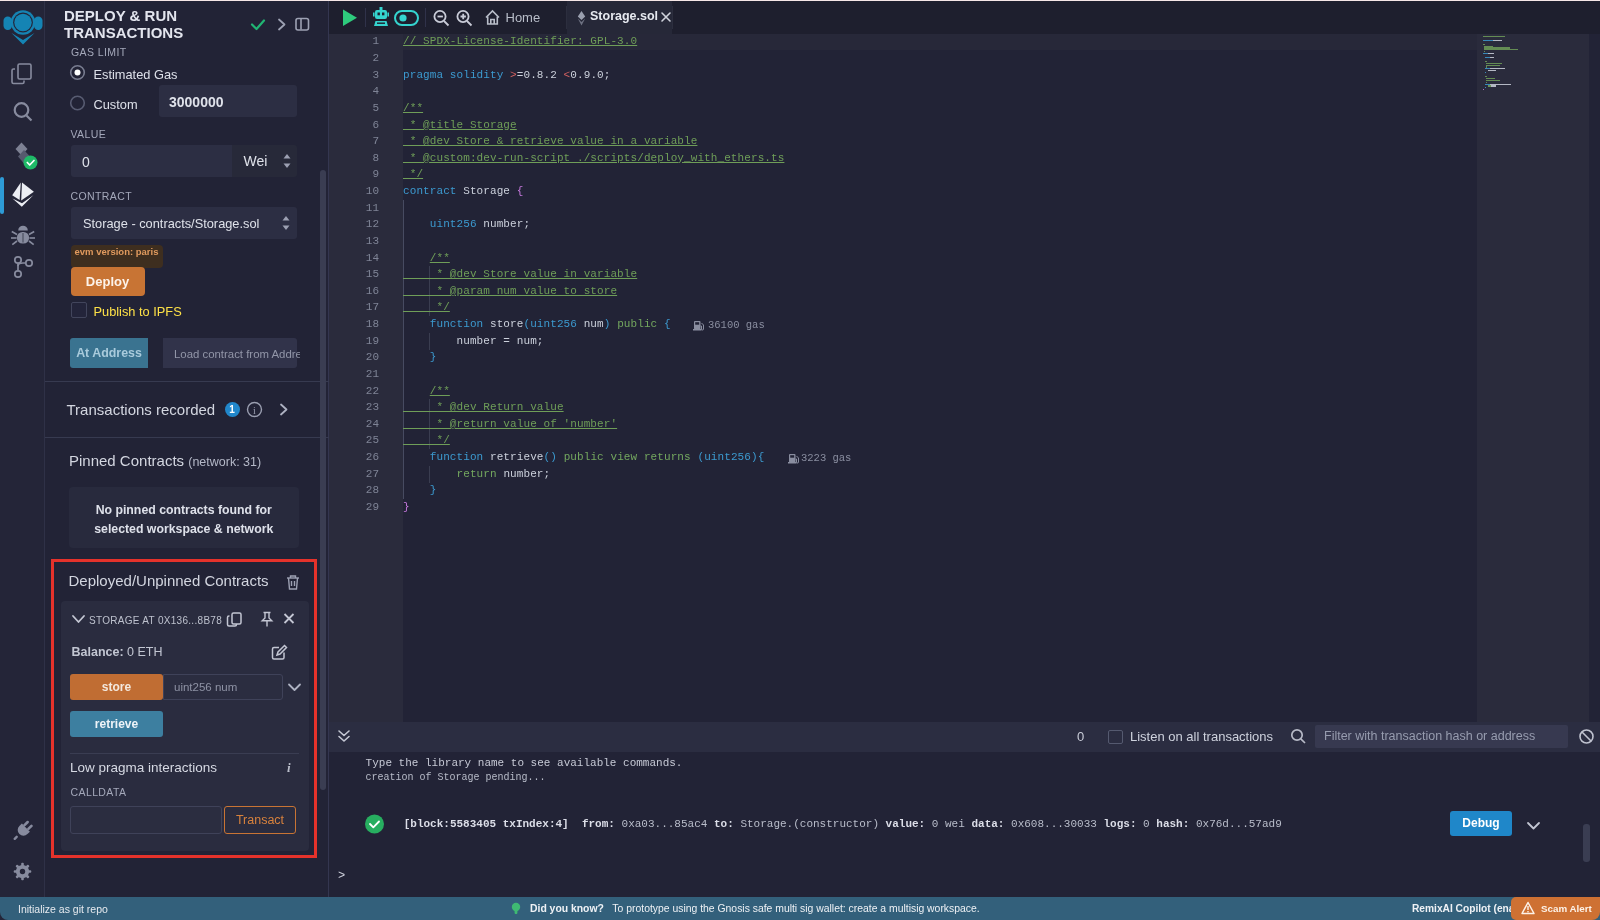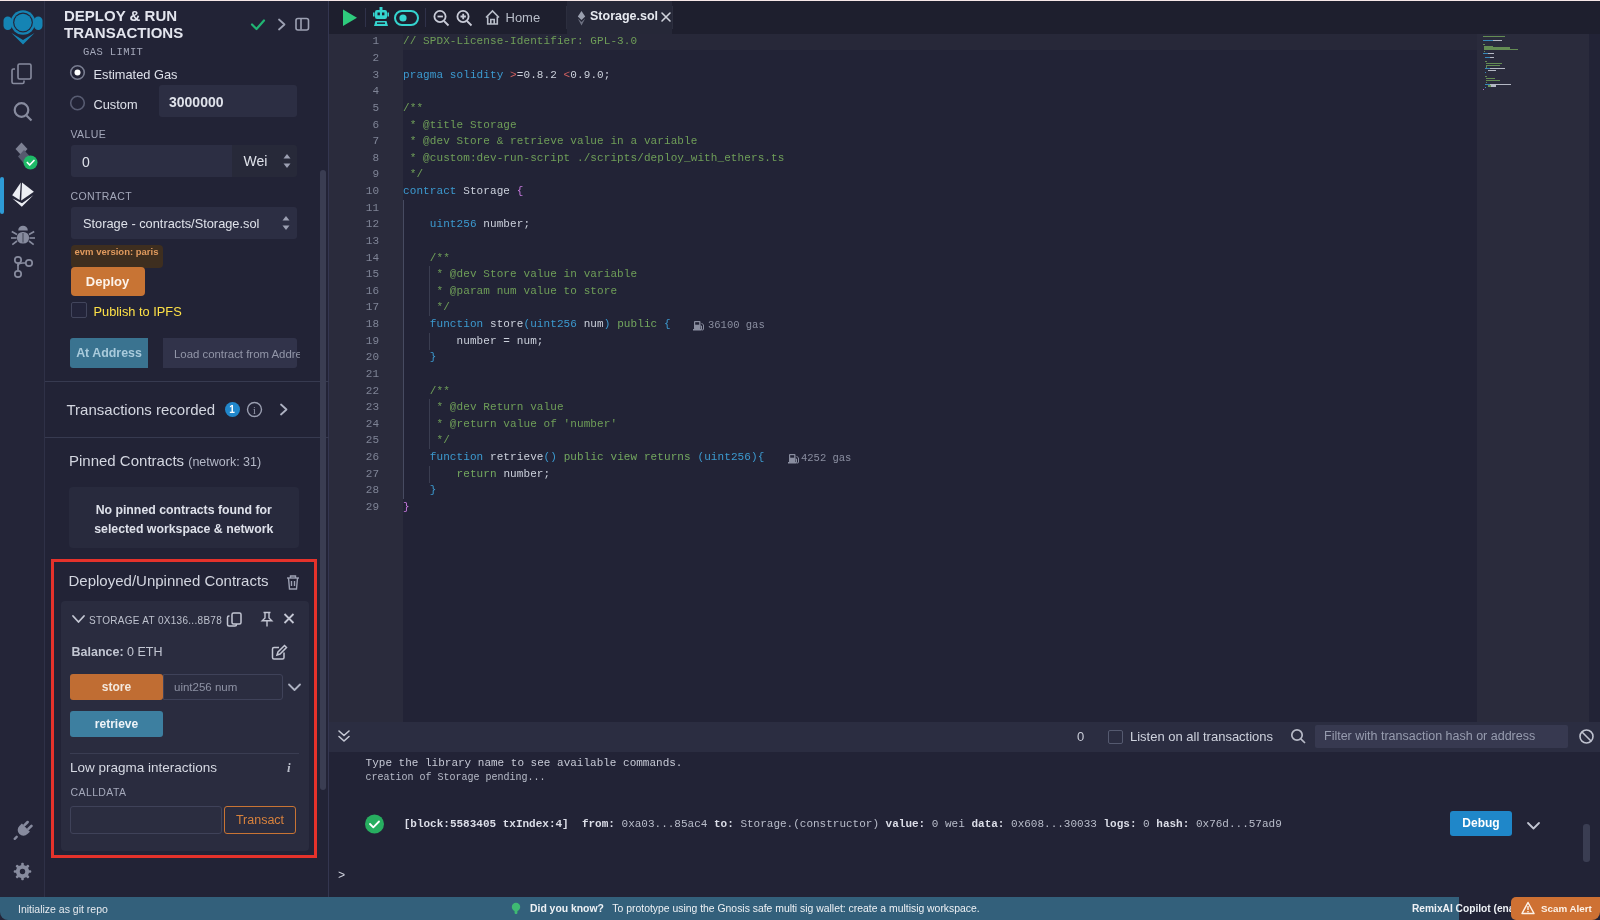--- a/index.html
+++ b/index.html
@@ -3,21 +3,21 @@
 <meta charset="utf-8">
 <style>
   * { margin:0; padding:0; box-sizing:border-box; }
   html,body { width:1600px; height:920px; overflow:hidden; background:#222336;
     font-family:"Liberation Sans", sans-serif; }
   .abs { position:absolute; }
   #stage { position:relative; width:1600px; height:920px; }
   .mono { font-family:"Liberation Mono", monospace; }
   .lbl { color:#a4a8ba; font-size:10.5px; letter-spacing:0.4px; }
   .inp { background:#2c2e43; border-radius:3px; }
-  .ck { color:#3c9ad0; } .cc { color:#6f9e58; } .cg { color:#74a85f; }
+  .ck { color:#3c9ad0; } .cc { color:#6f9e58;text-decoration:underline; } .cg { color:#74a85f; }
   .cr { color:#d16060; } .cm { color:#c678dd; }
   .mm { position:absolute; height:1.2px; opacity:0.85; }
 </style>
 </head>
 <body>
 <div id="stage">
 
   <div class="abs" id="iconbar" style="left:0;top:0;width:45px;height:920px;background:#242538;border-right:1px solid #2f3147;">
     <svg width="45" height="920" style="position:absolute;left:0;top:0;">
 
@@ -100,21 +100,21 @@
   </div>
 
   <div class="abs" id="sidepanel" style="left:45px;top:0;width:284px;height:920px;background:#222336;border-right:1px solid #343650;">
     <div class="abs" style="left:19px;top:8px;font-size:15px;font-weight:bold;color:#e3e5ee;line-height:16.5px;">DEPLOY &amp; RUN<br>TRANSACTIONS</div>
     <svg class="abs" width="284" height="60" style="left:0;top:0;">
       <path d="M207 24.5 L211.5 29 L219 20.5" stroke="#21b573" stroke-width="2.2" fill="none" stroke-linecap="round" stroke-linejoin="round"></path>
       <path d="M234 19.5 L239.5 24.5 L234 29.5" stroke="#9da1b3" stroke-width="1.8" fill="none" stroke-linecap="round" stroke-linejoin="round"></path>
       <rect x="251" y="18.5" width="12.5" height="11.5" rx="2" stroke="#9da1b3" stroke-width="1.6" fill="none"></rect>
       <path d="M256 19 L256 29.5" stroke="#9da1b3" stroke-width="1.6"></path>
     </svg>
-    <div class="abs lbl" style="left:38px;top:46px;font-family:Liberation Mono, monospace;">GAS LIMIT</div>
+    <div class="abs lbl" style="left:26px;top:46px;">GAS LIMIT</div>
 
     <svg class="abs" width="284" height="60" style="left:0;top:60px;">
       <circle cx="32.5" cy="12.5" r="6.8" fill="none" stroke="#787c90" stroke-width="1.6"></circle>
       <circle cx="32.5" cy="12.5" r="3" fill="#ffffff"></circle>
       <circle cx="32.5" cy="43" r="6.8" fill="none" stroke="#585c72" stroke-width="1.6"></circle>
     </svg>
     <div class="abs" style="left:48.5px;top:66.5px;font-size:12.8px;color:#dde0e9;">Estimated Gas</div>
     <div class="abs" style="left:48.5px;top:97px;font-size:12.8px;color:#dde0e9;">Custom</div>
     <div class="abs inp" style="left:113.5px;top:85px;width:138px;height:32px;"></div>
     <div class="abs" style="left:124px;top:93.5px;font-size:14px;font-weight:600;color:#dfe2ea;">3000000</div>
@@ -330,21 +330,21 @@
       </svg>
     <div class="abs mono" style="left:379px;top:319px;font-size:10.5px;color:#8a8ea0;">36100 gas</div>
     <svg class="abs" width="12" height="12" style="left:459px;top:452px;">
         <g fill="#8a8ea0">
           <rect x="1" y="2" width="6.5" height="8.5" rx="1"></rect>
           <rect x="0" y="10" width="8.5" height="1.5"></rect>
           <path d="M8.5 4 l2 2 v4 a1 1 0 0 1 -2 0 v-3 h-1" stroke="#8a8ea0" stroke-width="1" fill="none"></path>
         </g>
         <rect x="2.2" y="3.2" width="4" height="2.5" fill="#222336"></rect>
       </svg>
-    <div class="abs mono" style="left:472px;top:452px;font-size:10.5px;color:#8a8ea0;">4252 gas</div>
+    <div class="abs mono" style="left:472px;top:452px;font-size:10.5px;color:#8a8ea0;">3223 gas</div>
 
     <div class="abs" style="left:1148px;top:34px;width:112px;height:688px;background:#2a2b3c;"></div>
     <div id="minimap">
       <div class="mm" style="left:1154px;top:36px;width:21.6px;background:#6f9e58;"></div>
       <div class="mm" style="left:1154px;top:39.8px;width:9.6px;background:#3c9ad0;"></div>
       <div class="mm" style="left:1163.6px;top:39.8px;width:9px;background:#ccd1dc;"></div>
       <div class="mm" style="left:1154px;top:43.6px;width:1.8px;background:#6f9e58;"></div>
       <div class="mm" style="left:1154.6px;top:45.5px;width:9.6px;background:#6f9e58;"></div>
       <div class="mm" style="left:1154.6px;top:47.4px;width:26.4px;background:#6f9e58;"></div>
       <div class="mm" style="left:1154.6px;top:49.3px;width:34.2px;background:#6f9e58;"></div>
@@ -401,21 +401,21 @@
     </svg>
     <div class="abs mono" style="left:74.7px;top:817.5px;font-size:11px;color:#b9bdca;"><b style="color:#dcdee8;">[block:5583405 txIndex:4]</b>&nbsp;&nbsp;<b style="color:#dcdee8;">from:</b> 0xa03...85ac4 <b style="color:#dcdee8;">to:</b> Storage.(constructor) <b style="color:#dcdee8;">value:</b> 0 wei <b style="color:#dcdee8;">data:</b> 0x608...30033 <b style="color:#dcdee8;">logs:</b> 0 <b style="color:#dcdee8;">hash:</b> 0x76d...57ad9</div>
     <div class="abs" style="left:1121px;top:811px;width:62px;height:25px;background:#1f87c9;border-radius:3px;text-align:center;line-height:25px;font-size:12px;font-weight:bold;color:#fff;">Debug</div>
     <svg class="abs" width="20" height="20" style="left:1195px;top:816px;">
       <path d="M4 7 L9.5 12.5 L15 7" stroke="#c2c5d2" stroke-width="1.8" fill="none" stroke-linecap="round" stroke-linejoin="round"></path>
     </svg>
     <div class="abs mono" style="left:9px;top:869px;font-size:12px;color:#d0d3de;">&gt;</div>
     <div class="abs" style="left:1254px;top:824px;width:7px;height:38px;background:#3a3d52;border-radius:3px;"></div>
   </div>
 
-  <div class="abs" id="statusbar" style="left:0;top:897px;width:1459px;height:23px;background:#33607b;border-bottom-left-radius:8px;padding-left:44px;">
+  <div class="abs" id="statusbar" style="left:0;top:897px;width:1600px;height:23px;background:#33607b;border-bottom-left-radius:8px;padding-left:44px;">
     <div class="abs" style="left:18px;top:6px;font-size:10.5px;color:#e6eaef;white-space:nowrap;">Initialize as git repo</div>
     <svg class="abs" width="16" height="18" style="left:510px;top:3px;">
       <circle cx="6" cy="7" r="4.2" fill="#3fba73"></circle>
       <rect x="4.6" y="10.5" width="2.8" height="3.5" rx="1" fill="#3fba73"></rect>
     </svg>
     <div class="abs" style="left:530px;top:6px;font-size:10.4px;color:#eef1f5;white-space:nowrap;"><b>Did you know?</b>&nbsp;&nbsp; To prototype using the Gnosis safe multi sig wallet: create a multisig workspace.</div>
     <div class="abs" style="left:1380px;top:6px;font-size:10.2px;font-weight:600;color:#eef1f5;white-space:nowrap;margin-left:32px;">RemixAI Copilot (enabled)</div>
     <div class="abs" style="left:1511px;top:0;width:89px;height:23px;background:#ce7133;border-radius:5px 0 8px 5px;"></div>
     <svg class="abs" width="18" height="23" style="left:1519px;top:0;">
       <path d="M9 5.5 L15 16.5 L3 16.5 Z" fill="none" stroke="#fdf2e8" stroke-width="1.5" stroke-linejoin="round"></path>

